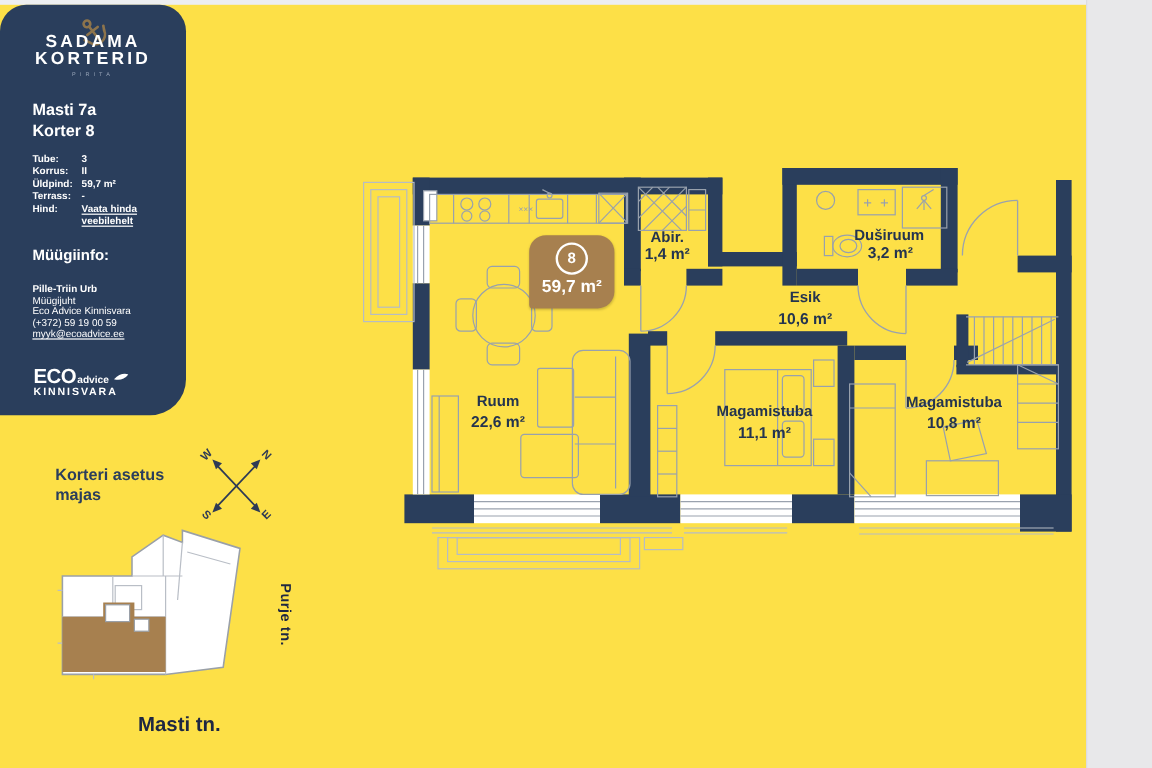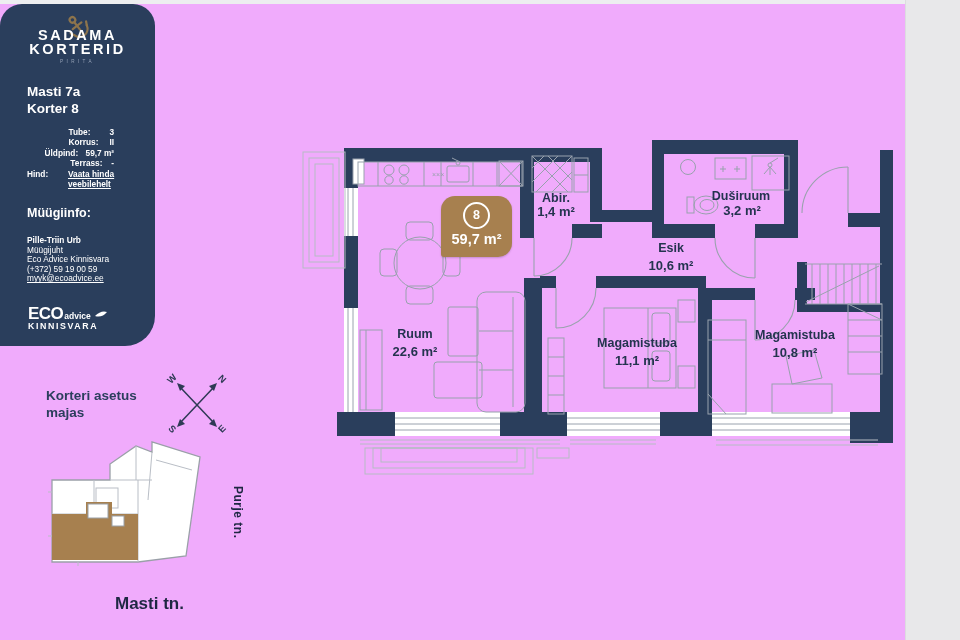--- a/index.html
+++ b/index.html
@@ -1,26 +1,26 @@
 <!DOCTYPE html>
 <html><head>
 <meta charset="utf-8">
 <style>
   html,body{margin:0;padding:0;background:#fff;width:960px;height:640px;overflow:hidden;
     font-family:"Liberation Sans",sans-serif;-webkit-font-smoothing:antialiased;}
-  #stage{position:relative;width:960px;height:640px;background:#f0abfc;}
+  #stage{position:relative;width:960px;height:640px;background:#fde047;}
   .abs{position:absolute;}
   
   #panel{left:0;top:4px;width:155px;height:342px;background:#2a3e5c;border-radius:22px 22px 30px 0;color:#fff;}
   #brand{left:0;top:24px;width:155px;text-align:center;}
   #brand .l1,#brand .l2{font-size:14.5px;font-weight:bold;letter-spacing:2.6px;line-height:14px;color:#fff;}
   #brand .sub{font-size:4.6px;letter-spacing:3.4px;color:#95a2b6;margin-top:3px;}
   #addr{left:27px;top:79px;font-size:13.5px;font-weight:bold;line-height:17px;}
   #details{left:27px;top:123px;font-size:8.3px;font-weight:bold;line-height:10.4px;}
-  #details .row{display:flex;justify-content:flex-end;}
+  #details .row{display:flex;}
   #details .lab{width:41px;}
   #details a{color:#fff;}
   #sales-h{left:27px;top:202px;font-size:12.5px;font-weight:bold;}
   #contact{left:27px;top:232px;font-size:8.3px;line-height:9.6px;}
   #contact .b{font-weight:bold;}
   #contact a{color:#fff;text-decoration:underline;}
   #ecologo{left:28px;top:305px;line-height:9px;}
   #ecologo .eco{font-size:17px;font-weight:bold;letter-spacing:-.5px;}
   #ecologo .adv{font-size:8.5px;font-weight:bold;margin-left:1px;}
   #ecologo .kin{font-size:8.8px;font-weight:bold;letter-spacing:1.6px;display:block;margin-top:1px;}

